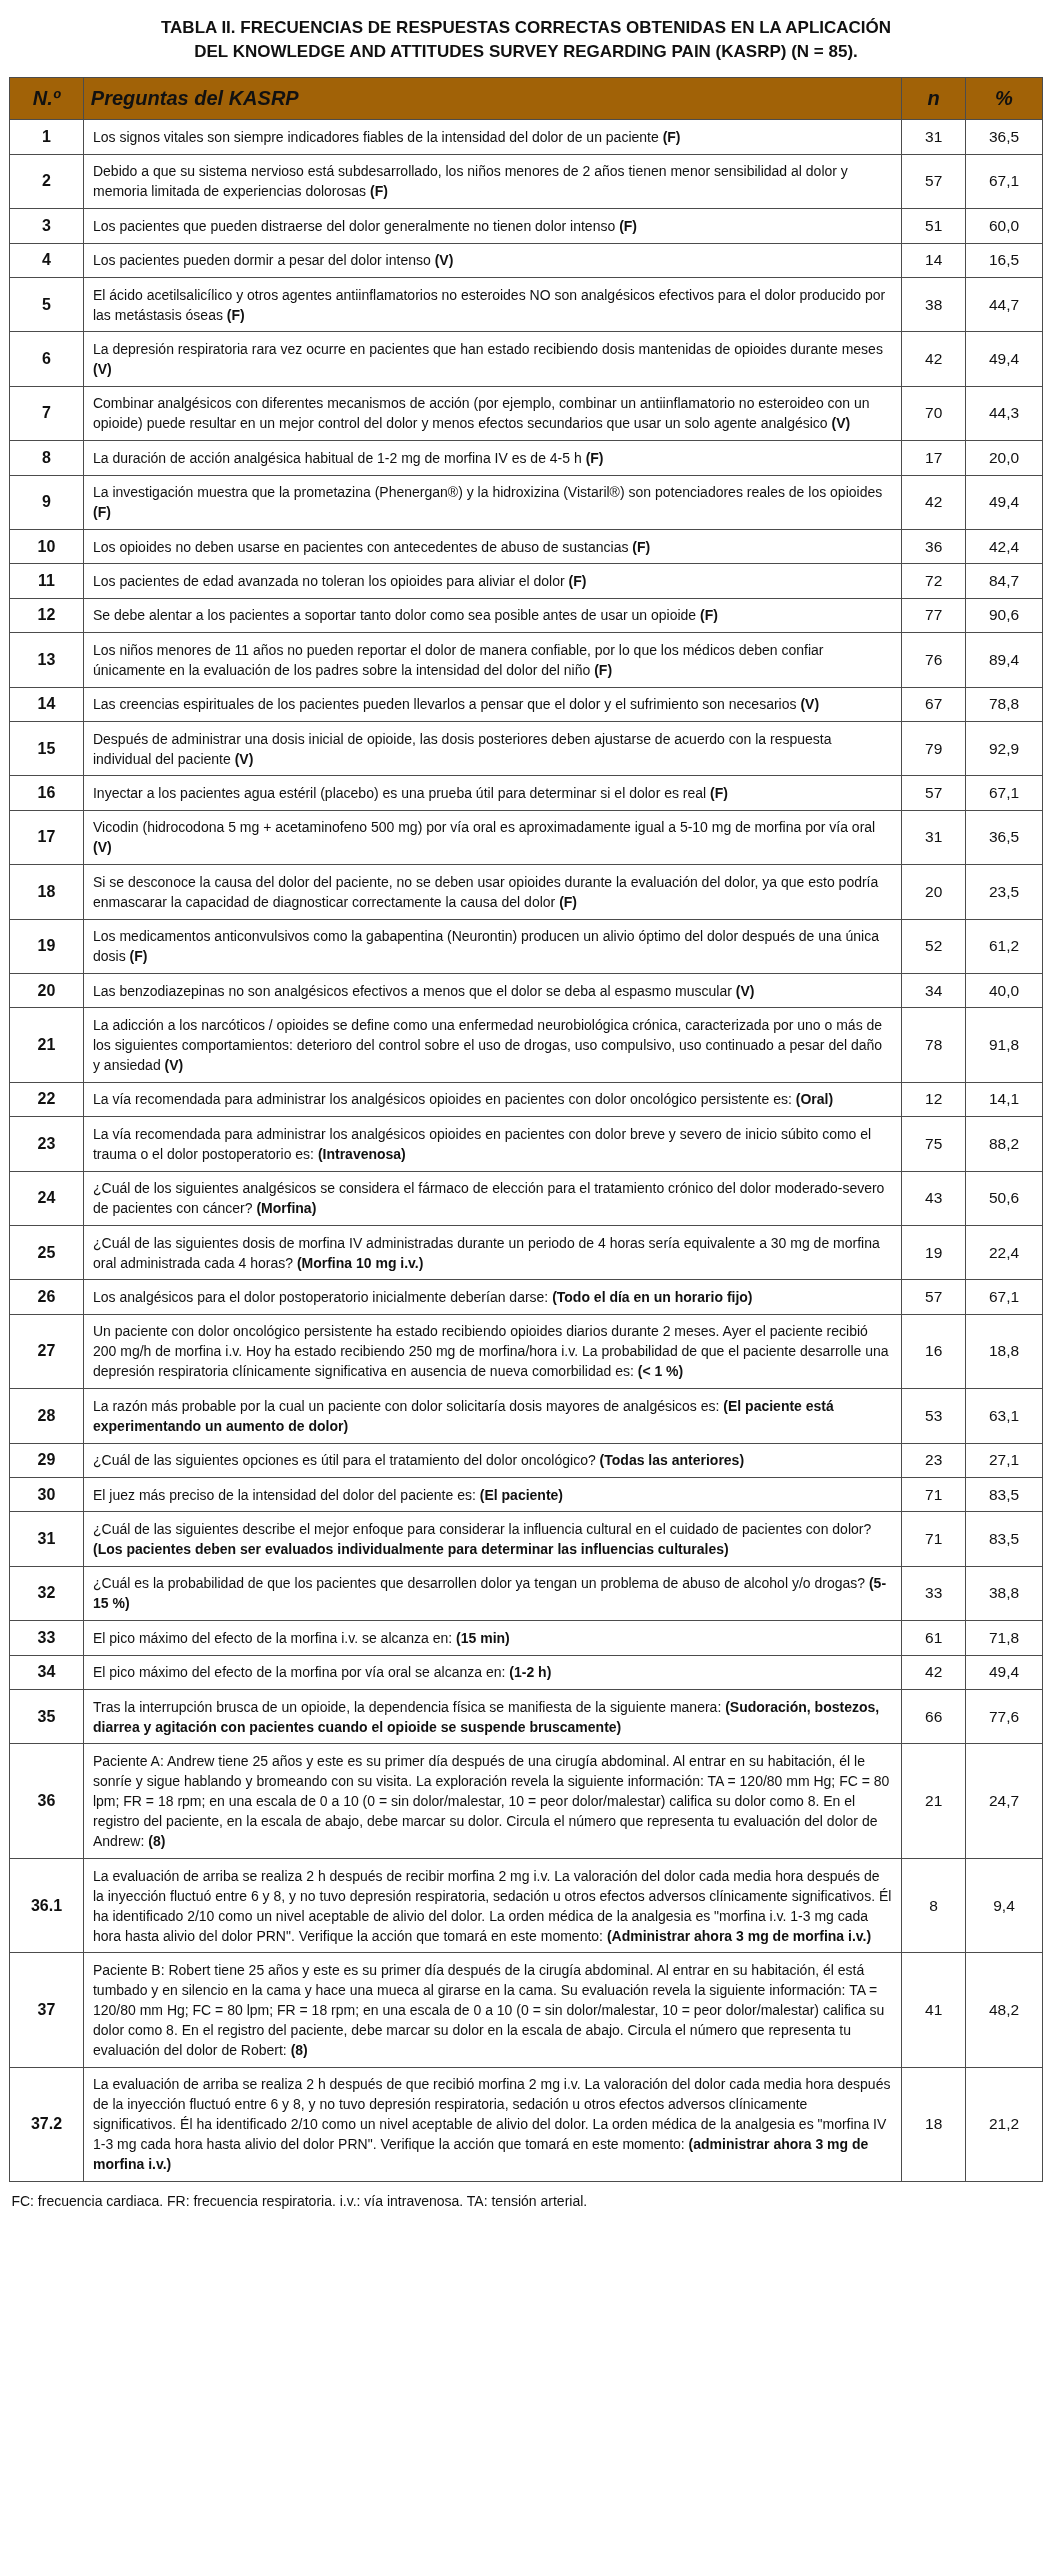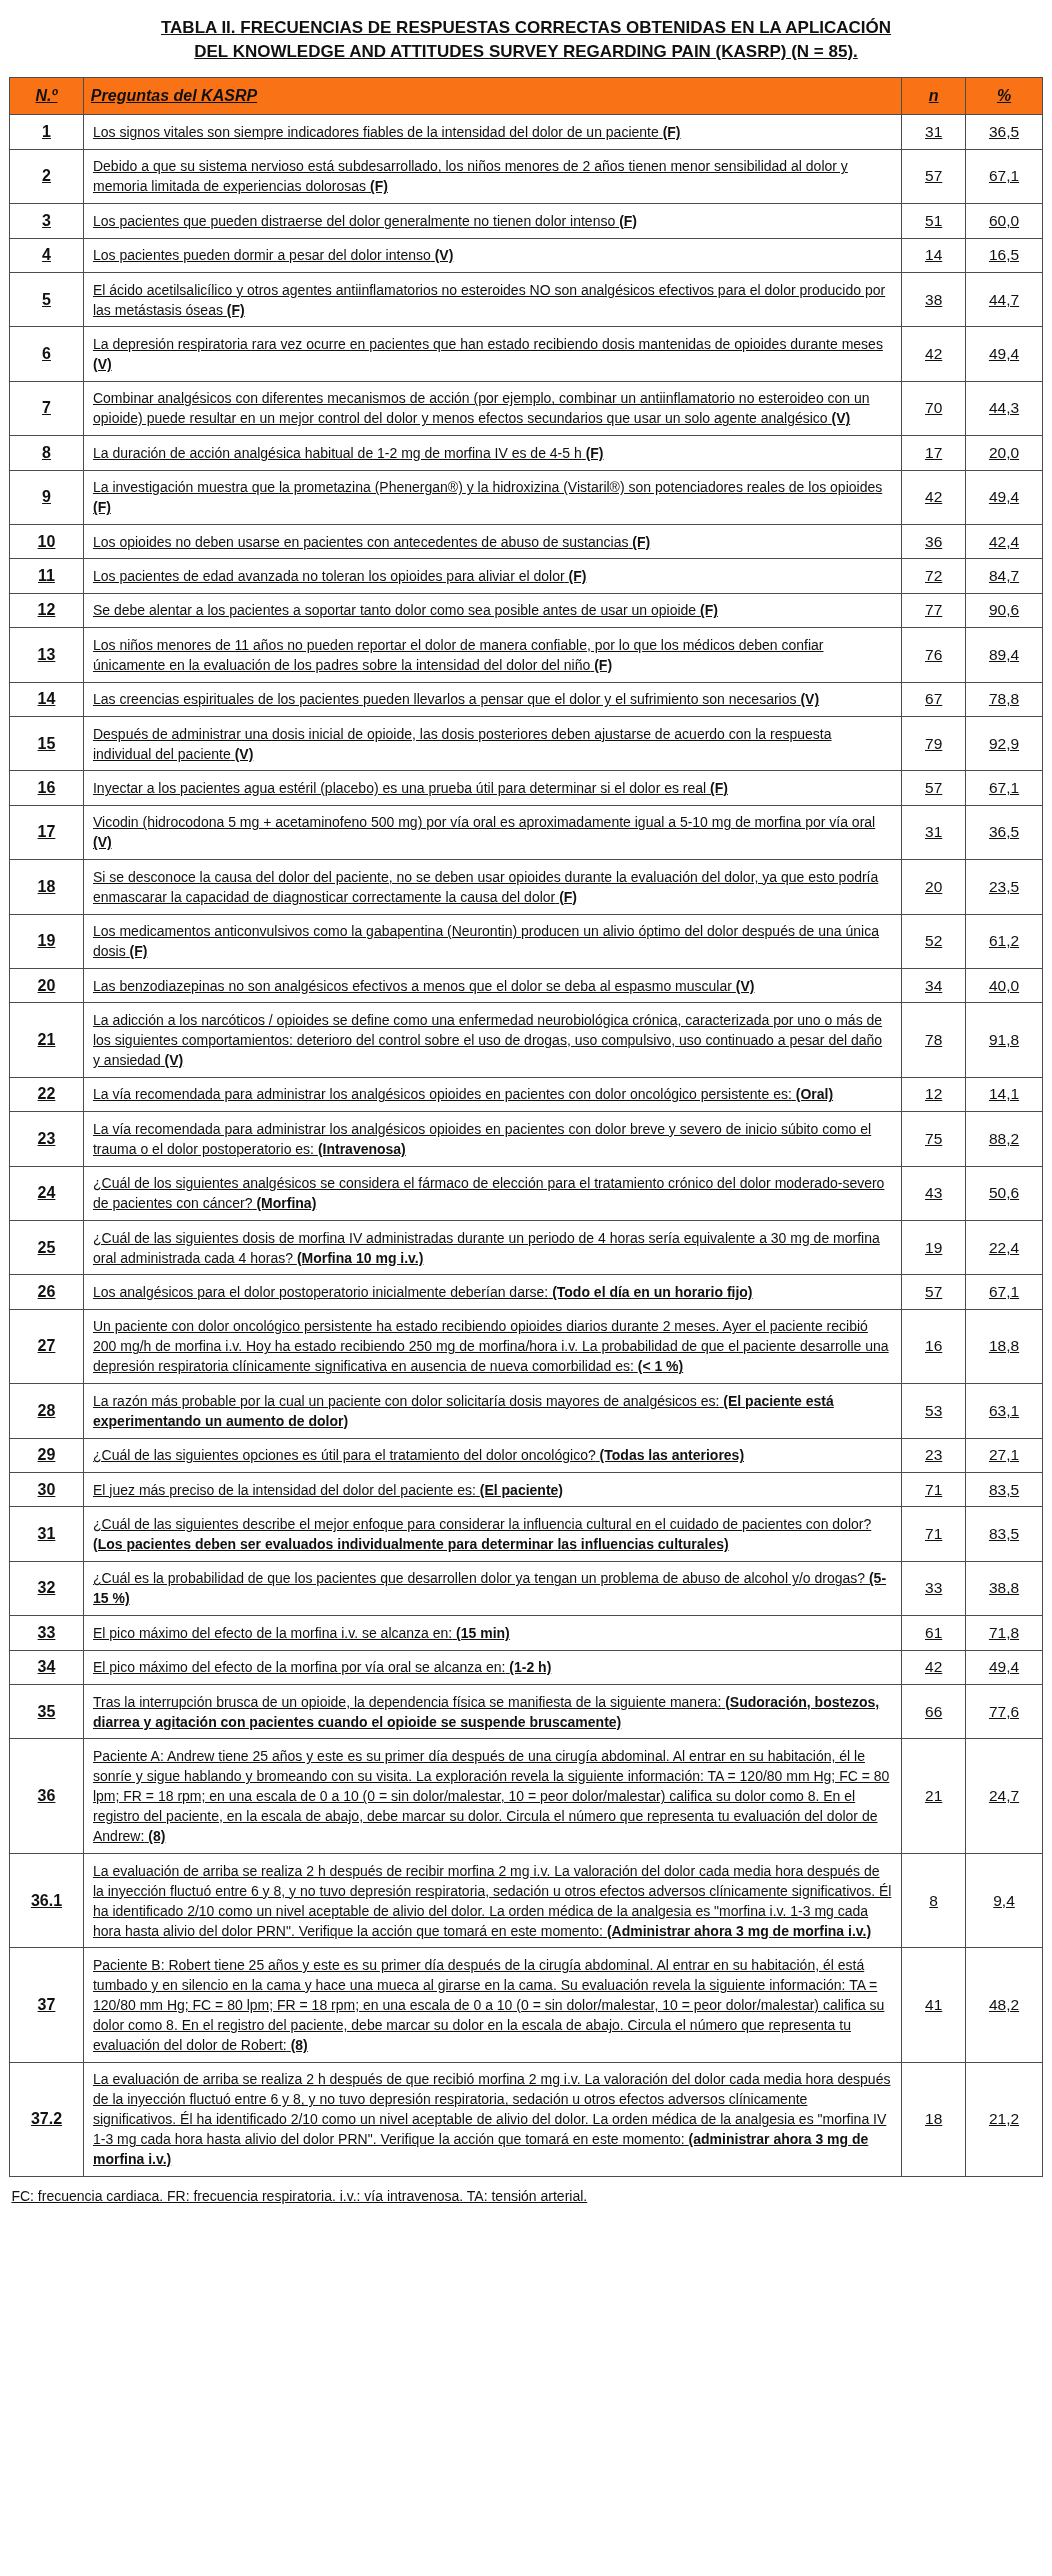--- a/index.html
+++ b/index.html
@@ -2,43 +2,43 @@
 <html lang="es" style="font-size:8.2px"><head>
 <meta charset="utf-8">
 <style>
   html, body { margin: 0; padding: 0; }
   body {
     width: 1052px;
     background: #ffffff;
     color: #111111;
     font-family: "Liberation Sans", "DejaVu Sans", sans-serif;
   }
-  .page { padding: 14.4px 9.3px 23px 9.3px; text-decoration: underline; }
+  .page { padding: 14.4px 9.3px 23px 9.3px; }
 
   .title {
     text-align: center;
     font-weight: 700;
     font-size: 17px;
     line-height: 1.38;
     margin: 2.1px auto 13.4px auto;
   }
 
   table.kasrp {
     width: 100%;
     border-collapse: collapse;
     table-layout: fixed;
   }
   .kasrp th, .kasrp td {
     border: 1px solid #4c4c4c;
   }
   .kasrp thead th {
-    background: #f97316;
+    background: #a16207;
     font-style: italic;
     font-weight: 700;
-    font-size: 16px;
+    font-size: 20px;
     padding: 9.3px 7.2px;
   }
   th.col-num { width: 58px; text-align: center; }
   th.col-q   { text-align: left; padding-left: 10.3px; margin-left: 24px; }
   th.col-n   { width: 49px;  text-align: center; }
   th.col-pct { width: 61px; text-align: center; }
 
   td.cell-num {
     text-align: center;
     vertical-align: middle;

